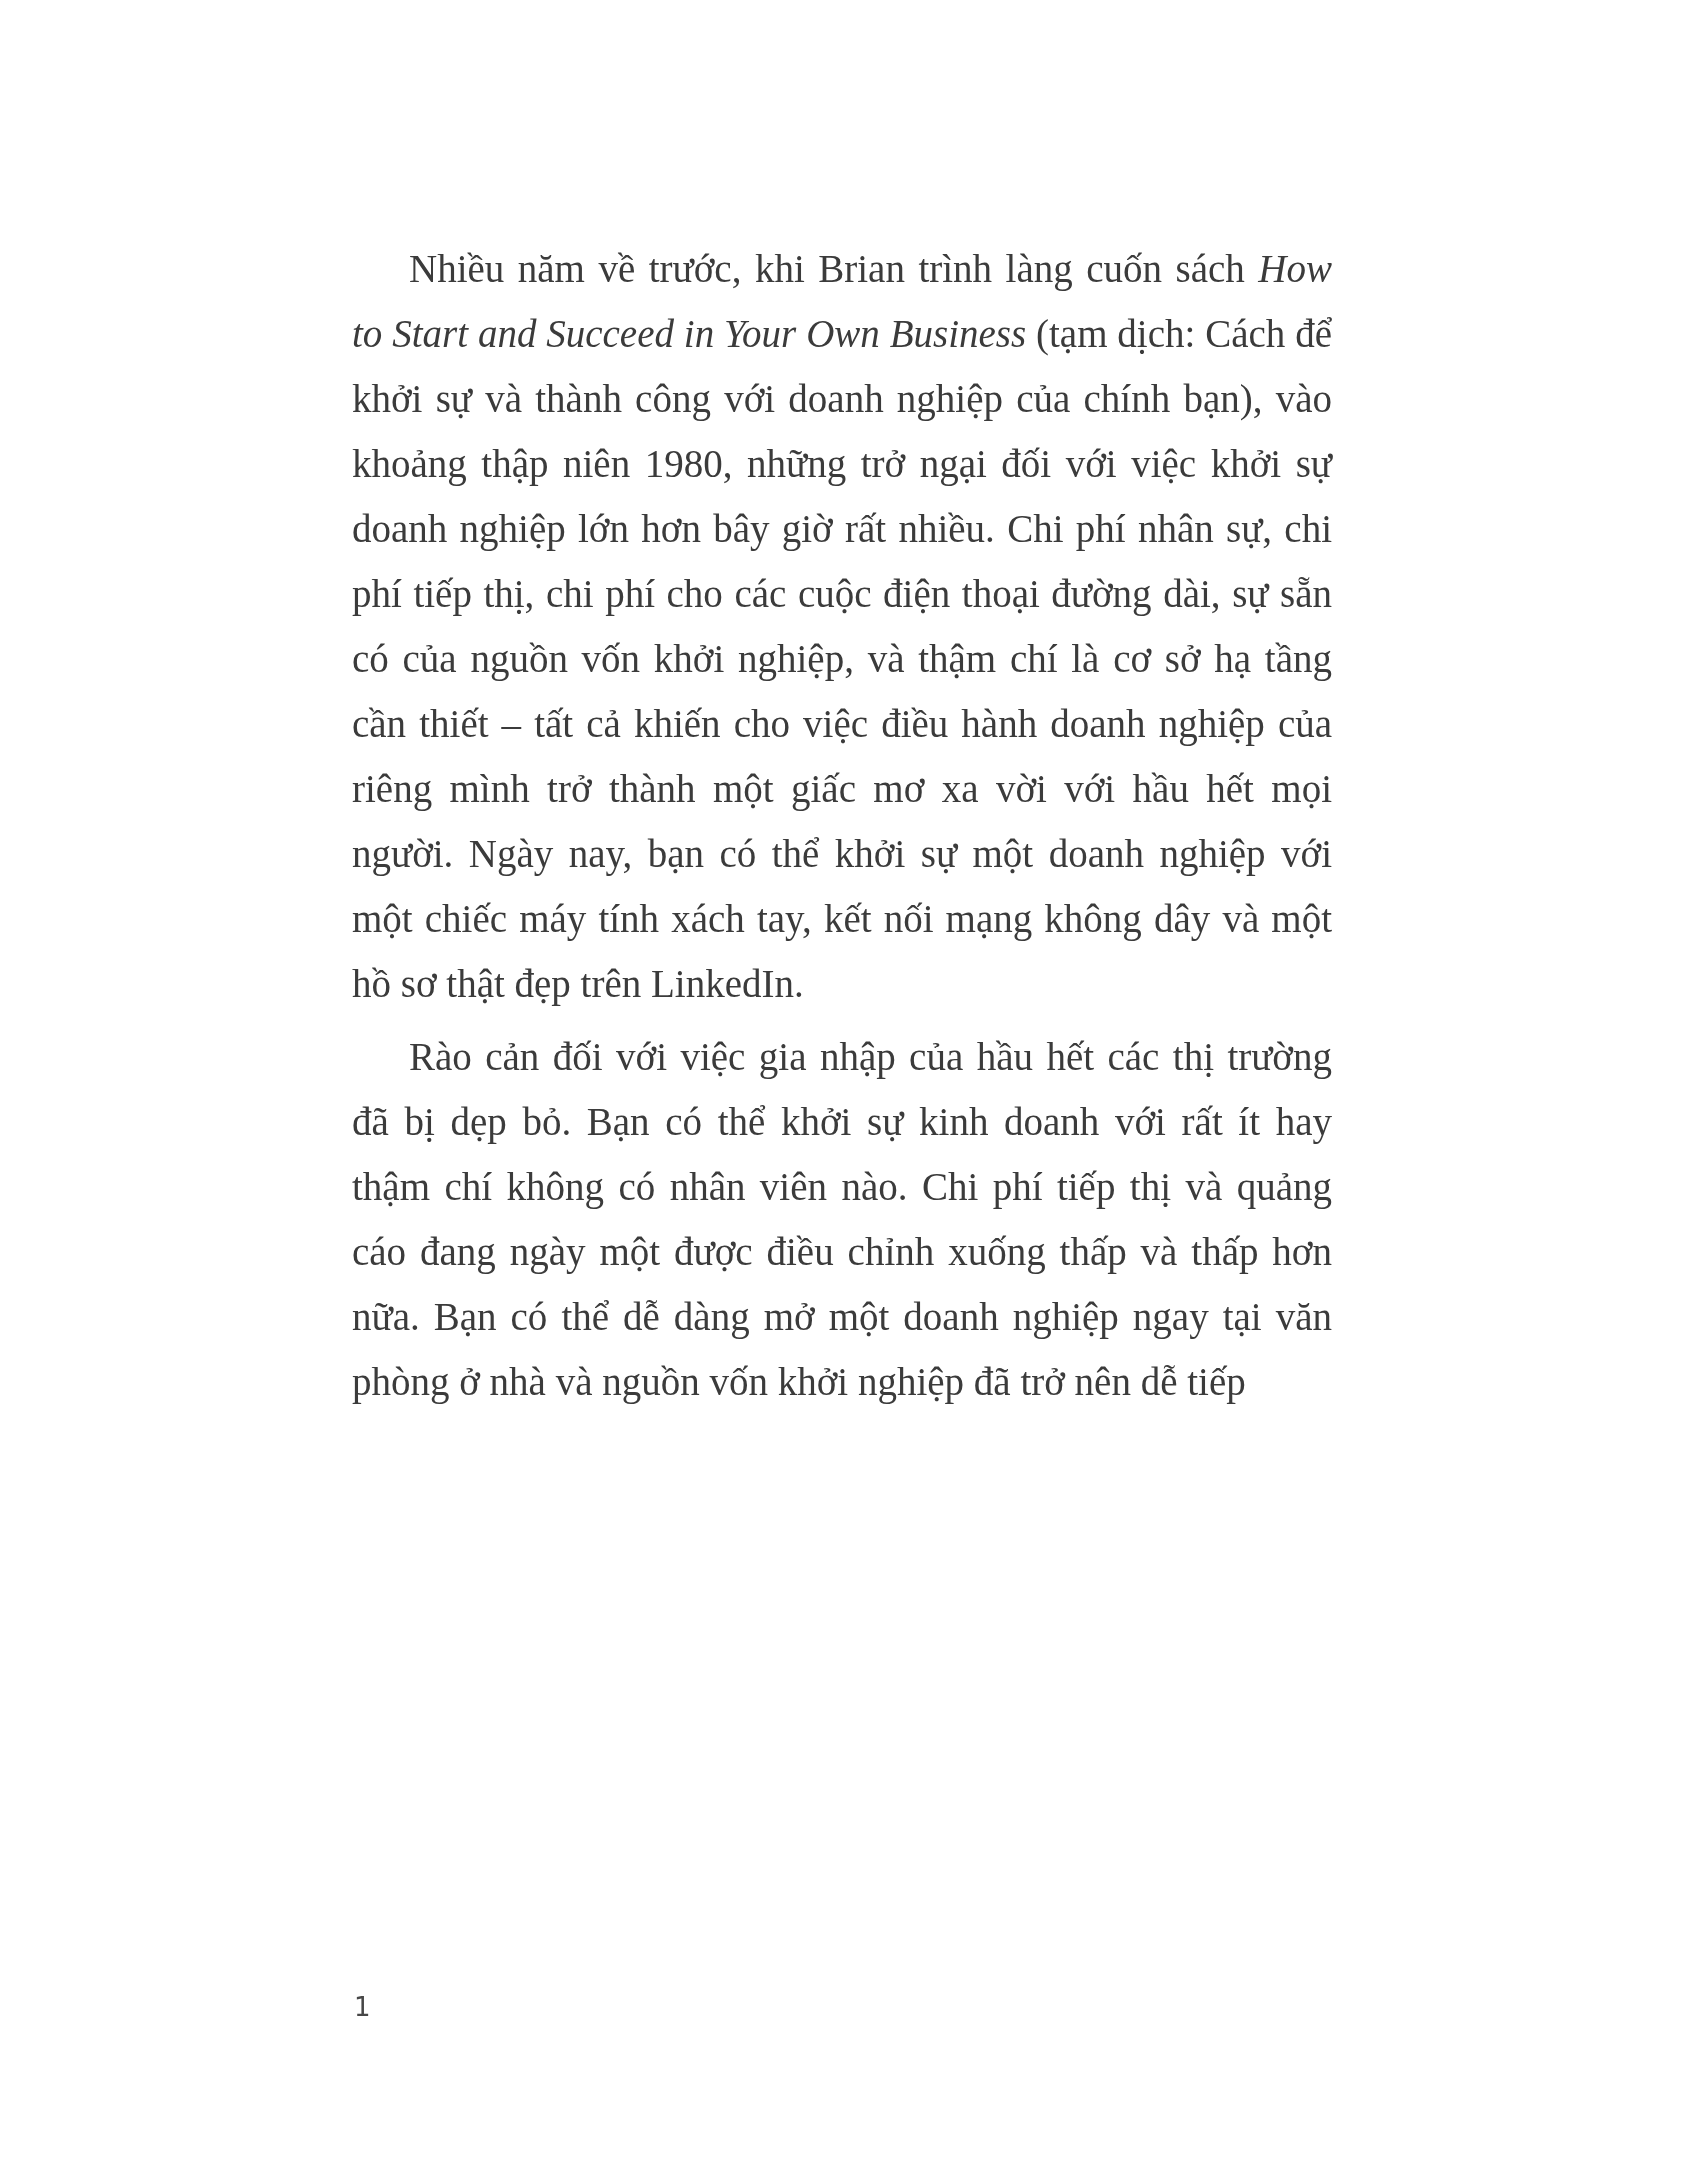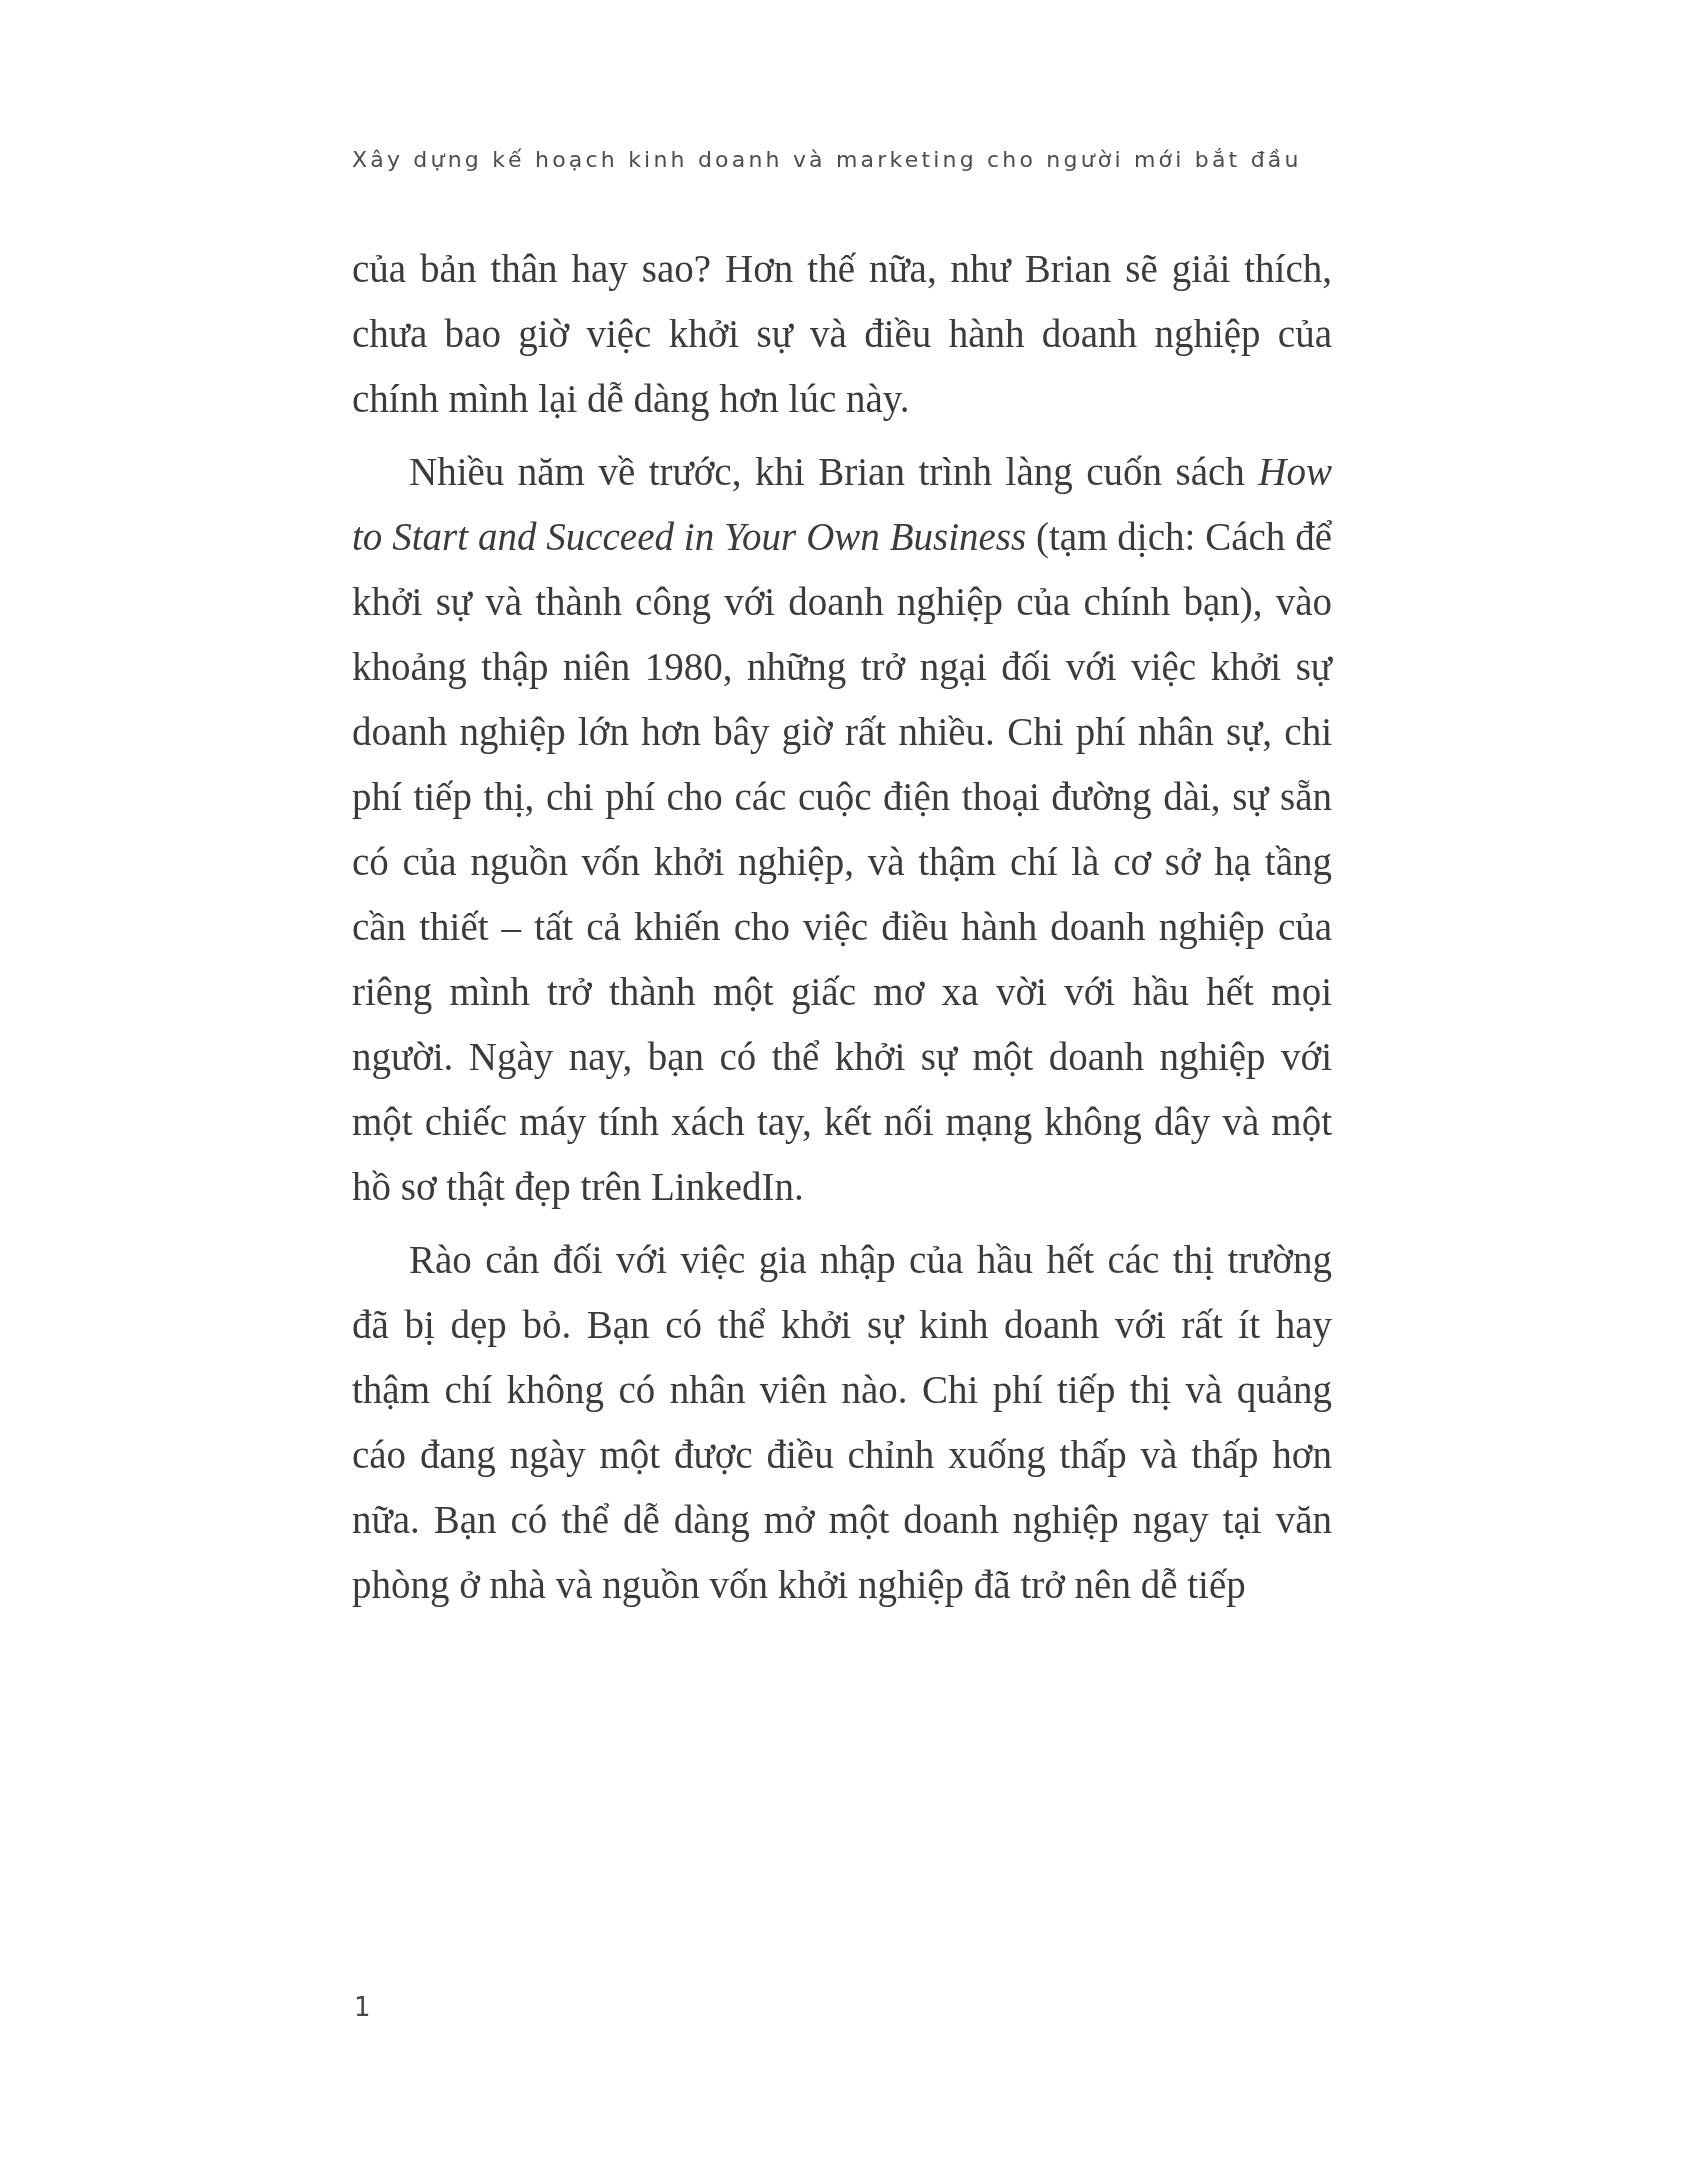--- a/index.html
+++ b/index.html
@@ -60,25 +60,23 @@
     font-size: 26px;
     letter-spacing: 7px;
     color: #474747;
   }
 </style>
 </head>
 <body>
 
 <div class="page">
 
-  <div class="running-header">Xây dựng kế hoạch kinh doanh và marketing cho người mới bắt đầu</div>
 
   <div class="body-text">
 
-    <p class="para no-indent">của bản thân hay sao? Hơn thế nữa, như Brian sẽ giải thích, chưa bao giờ việc khởi sự và điều hành doanh nghiệp của chính mình lại dễ dàng hơn lúc này.</p>
 
     <p class="para indent"><span>Nhiều năm về trước, khi Brian trình làng cuốn sách </span><em>How to Start and Succeed in Your Own Business</em><span> (tạm dịch: Cách để khởi sự và thành công với doanh nghiệp của chính bạn), vào khoảng thập niên 1980, những trở ngại đối với việc khởi sự doanh nghiệp lớn hơn bây giờ rất nhiều. Chi phí nhân sự, chi phí tiếp thị, chi phí cho các cuộc điện thoại đường dài, sự sẵn có của nguồn vốn khởi nghiệp, và thậm chí là cơ sở hạ tầng cần thiết – tất cả khiến cho việc điều hành doanh nghiệp của riêng mình trở thành một giấc mơ xa vời với hầu hết mọi người. Ngày nay, bạn có thể khởi sự một doanh nghiệp với một chiếc máy tính xách tay, kết nối mạng không dây và một hồ sơ thật đẹp trên LinkedIn.</span></p>
 
     <p class="para indent">Rào cản đối với việc gia nhập của hầu hết các thị trường đã bị dẹp bỏ. Bạn có thể khởi sự kinh doanh với rất ít hay thậm chí không có nhân viên nào. Chi phí tiếp thị và quảng cáo đang ngày một được điều chỉnh xuống thấp và thấp hơn nữa. Bạn có thể dễ dàng mở một doanh nghiệp ngay tại văn phòng ở nhà và nguồn vốn khởi nghiệp đã trở nên dễ tiếp</p>
 
   </div>
 
   <div class="page-number">1</div>
 
 </div>

